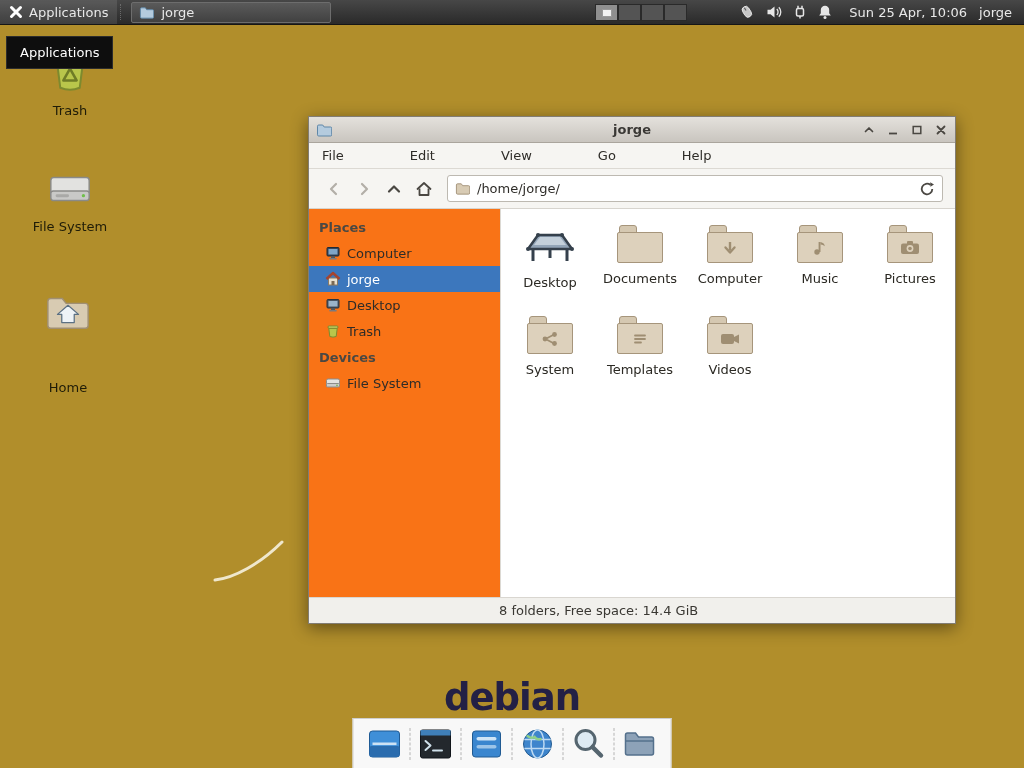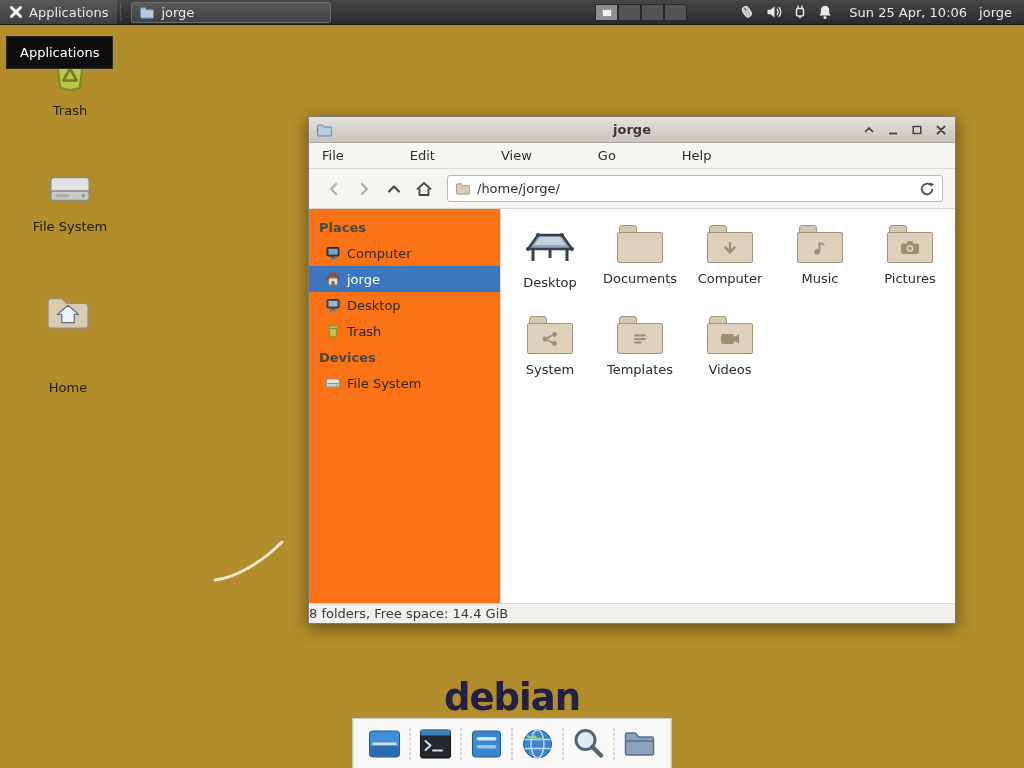--- a/index.html
+++ b/index.html
@@ -88,22 +88,22 @@
   .main { flex:1; background:#fff; display:grid; grid-template-columns:repeat(5,90px);
     align-content:start; justify-items:center; row-gap:26px; padding:16px 0 0 4px; }
   .file-item { width:90px; display:flex; flex-direction:column; align-items:center;
     gap:8px; color:#2b2923; text-align:center; }
   .folder { position:relative; width:46px; height:38px; }
   .folder .tab { position:absolute; top:0; left:2px; width:18px; height:11px;
     background:#d5c8b1; border:1px solid #a6957b; border-radius:3px 3px 0 0; }
   .folder .body { position:absolute; top:7px; left:0; width:46px; height:31px;
     background:#ddd1bc; border:1px solid #a6957b; border-radius:2px;
     display:flex; align-items:center; justify-content:center; }
-  .statusbar { height:20px; background:#f1f0ec; border-top:1px solid #d9d6d0;
-    display:flex; align-items:center; color:#3a3833; }
+  .statusbar { height:26px; background:#f1f0ec; border-top:1px solid #d9d6d0;
+    display:flex; align-items:center; padding-left:190px; color:#3a3833; }
 
   
   .dock { position:absolute; bottom:0; left:50%; transform:translateX(-50%);
     height:50px; background:#f8f8f8; border:1px solid #cfcfcf; border-bottom:none;
     display:flex; align-items:center; padding:0 9px; z-index:30; }
   .dock-item { width:44px; height:44px; display:flex; align-items:center; justify-content:center; }
   .dock-sep { width:1px; height:32px; border-left:1px dashed #b4b4b4; margin:0 3px; }
 </style>
 </head>
 <body>

